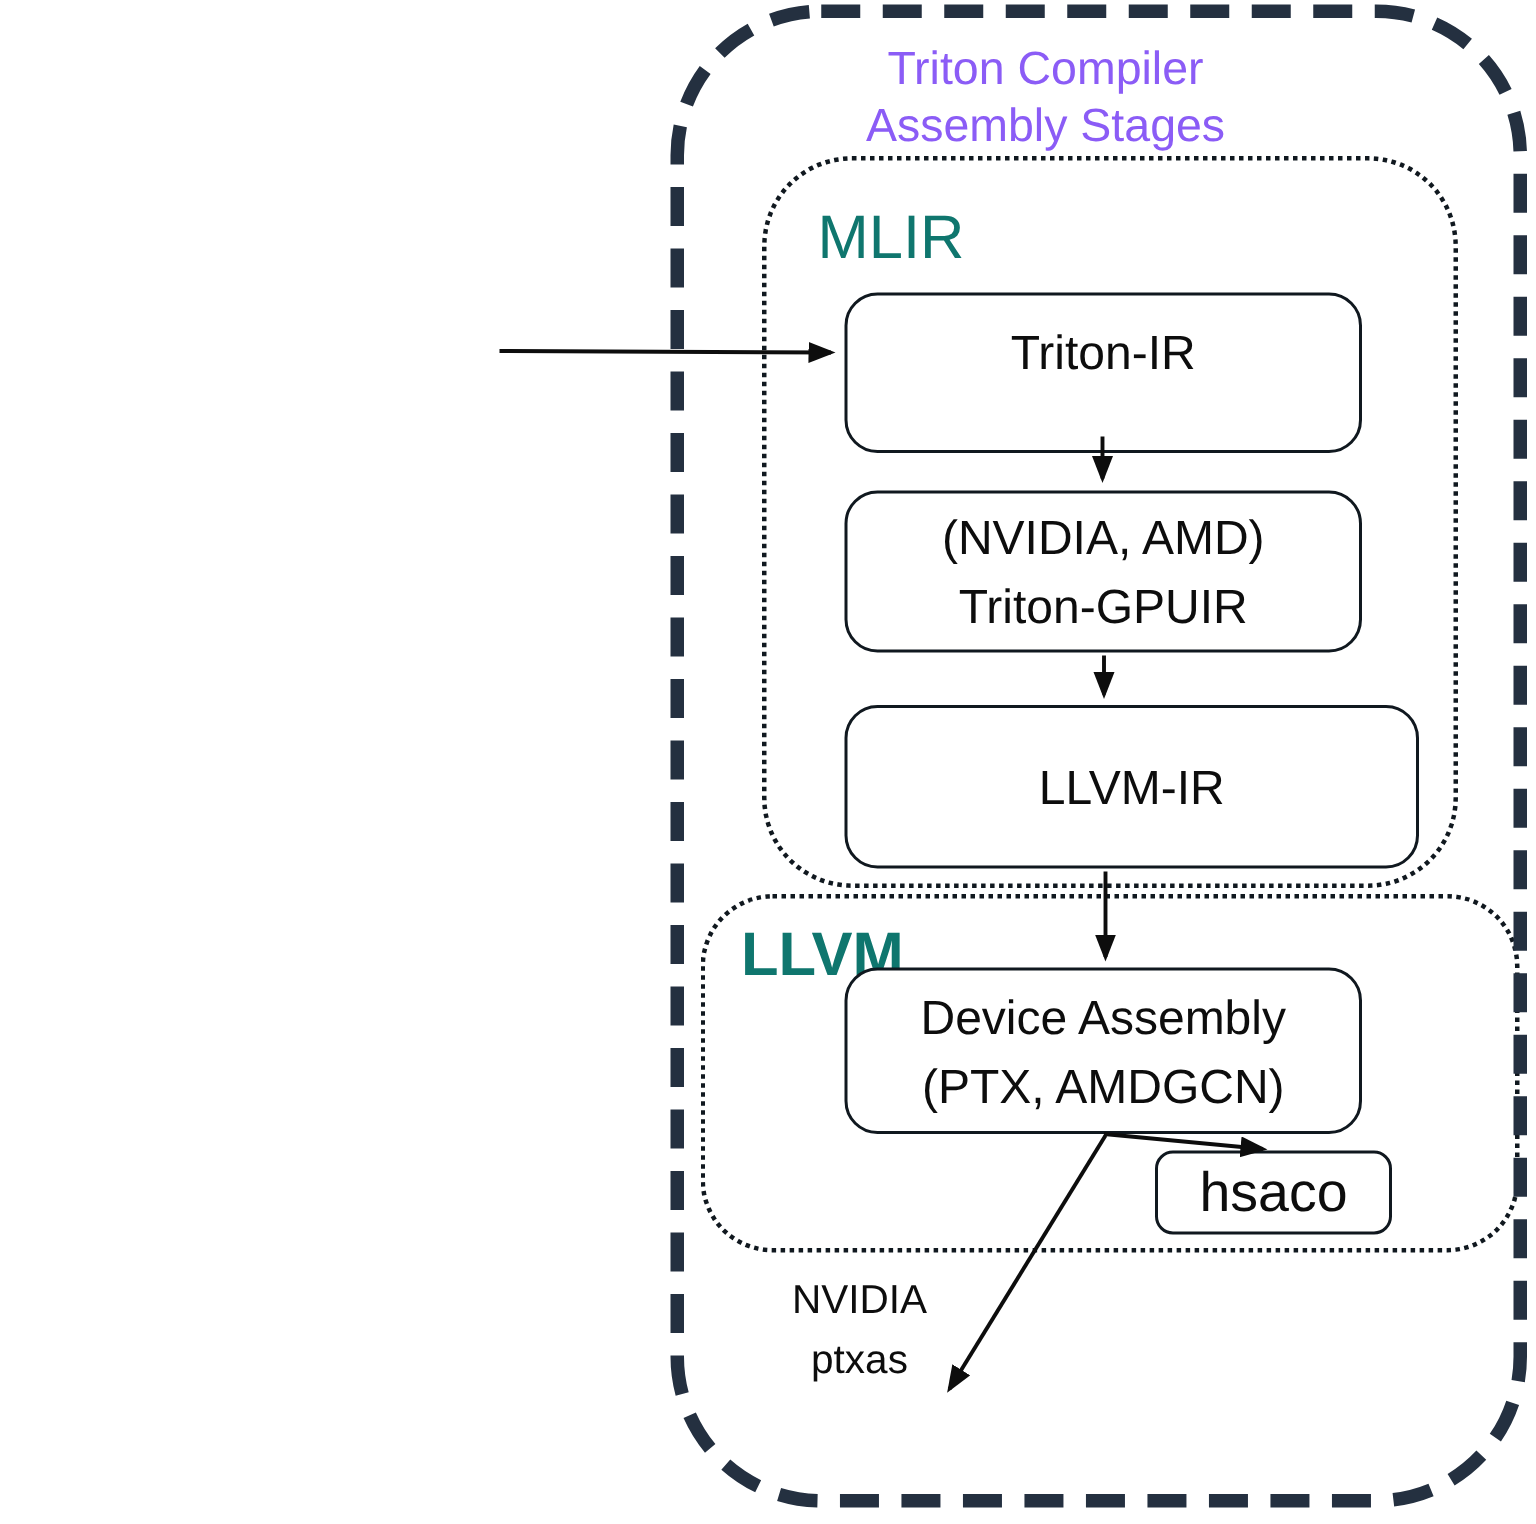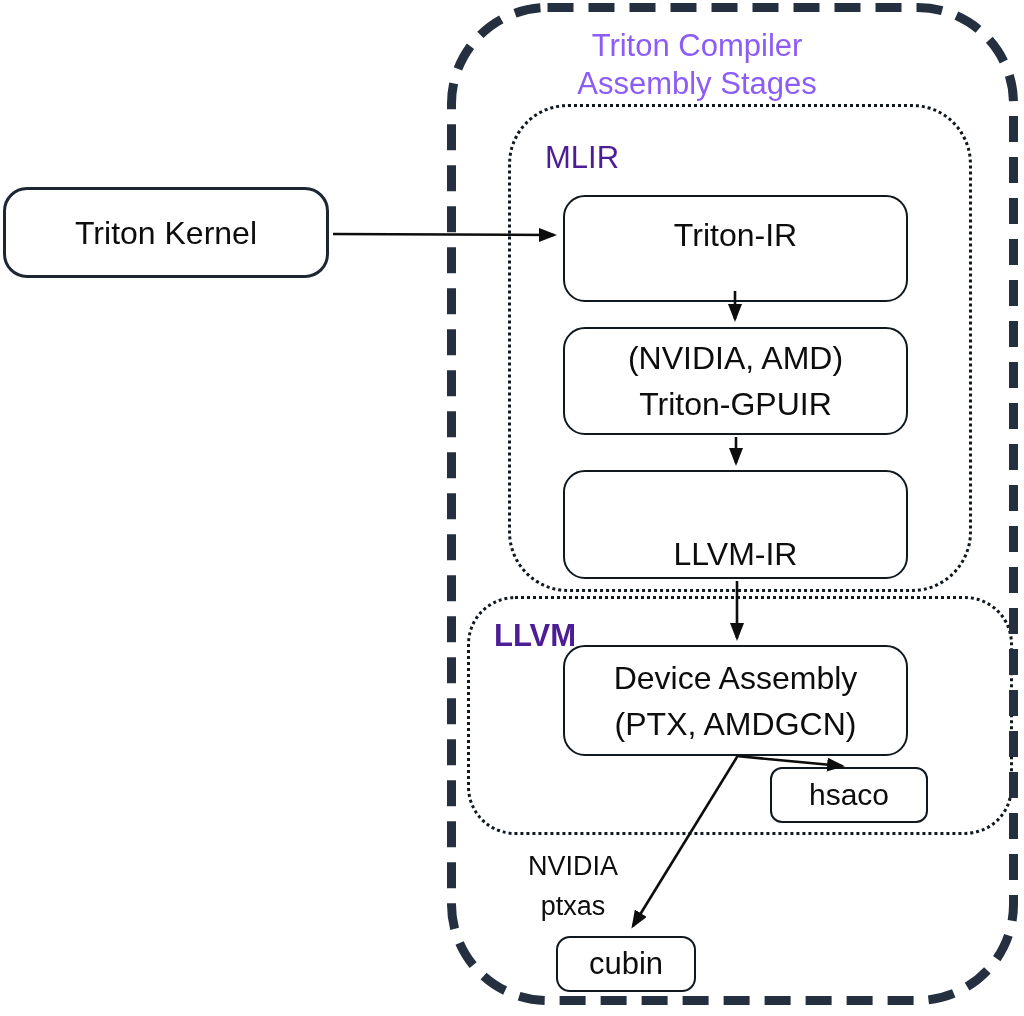--- a/index.html
+++ b/index.html
@@ -28,24 +28,24 @@
     width: 464px; height: 488px;
     border-radius: 60px;
   }
   .group-llvm {
     left: 467px; top: 596px;
     width: 546px; height: 239px;
     border-radius: 48px;
   }
   .group-label {
     position: absolute;
-    font-size: 31px;
+    font-size: 41px;
     line-height: 34px;
     white-space: nowrap;
-    color: #4c1d95;
+    color: #0f766e;
   }
   .group-mlir .group-label { left: 34px; top: 34px; }
   .group-llvm .group-label { left: 24px; top: 20px; font-weight: bold; }
 
   
   .diagram-title {
     position: absolute;
     left: 467px; top: 27px;
     width: 460px;
     text-align: center;
@@ -83,34 +83,34 @@
     width: 345px; height: 107px;
     justify-content: flex-start;
     padding-top: 15px;
   }
   .node-triton-gpuir {
     left: 563px; top: 327px;
     width: 345px; height: 108px;
   }
   .node-llvm-ir {
     left: 563px; top: 470px;
-    width: 345px; height: 109px;
-    justify-content: flex-end;
+    width: 383px; height: 109px;
+    justify-content: center;
     padding-top: 0;
   }
   .node-device-assembly {
     left: 563px; top: 645px;
     width: 345px; height: 111px; text-align: center;
   }
   .node-hsaco {
     left: 770px; top: 767px;
     width: 158px; height: 56px;
     border-width: 2px;
     border-radius: 12px;
-    font-size: 30px;
+    font-size: 37px;
     line-height: 32px;
   }
   .node-cubin {
     left: 556px; top: 936px;
     width: 140px; height: 56px;
     border-width: 2px;
     border-radius: 14px;
     font-size: 31px;
     line-height: 32px;
   }
@@ -157,23 +157,20 @@
   </div>
 
   <div class="group group-mlir">
     <div class="group-label">MLIR</div>
   </div>
 
   <div class="group group-llvm">
     <div class="group-label">LLVM</div>
   </div>
 
-  <div class="node node-triton-kernel">
-    <div>Triton Kernel</div>
-  </div>
 
   <div class="node node-triton-ir">
     <div>Triton-IR</div>
   </div>
 
   <div class="node node-triton-gpuir">
     <div>(NVIDIA, AMD)</div>
     <div>Triton-GPUIR</div>
   </div>
 
@@ -183,23 +180,20 @@
 
   <div class="node node-device-assembly">
     <div>Device Assembly</div>
     <div>(PTX, AMDGCN)</div>
   </div>
 
   <div class="node node-hsaco">
     <div>hsaco</div>
   </div>
 
-  <div class="node node-cubin">
-    <div>cubin</div>
-  </div>
 
   <div class="annotation-ptxas">
     <div>NVIDIA</div>
     <div>ptxas</div>
   </div>
 
   <svg class="overlay" width="1024" height="1016" viewBox="0 0 1024 1016">
     <defs>
       <marker id="ah" markerUnits="userSpaceOnUse" markerWidth="20" markerHeight="16" refX="15" refY="7" orient="auto">
         <path d="M0,0 L18,7 L0,14 Z" fill="#0d0d0d"></path>

